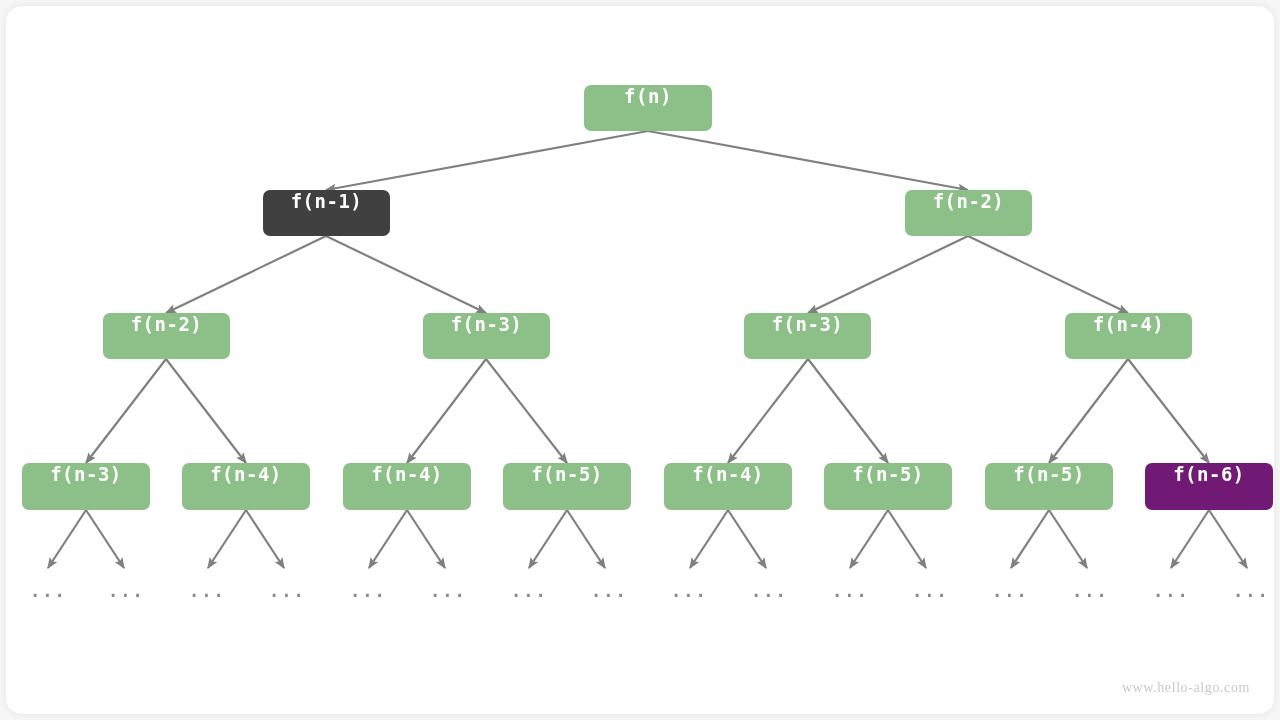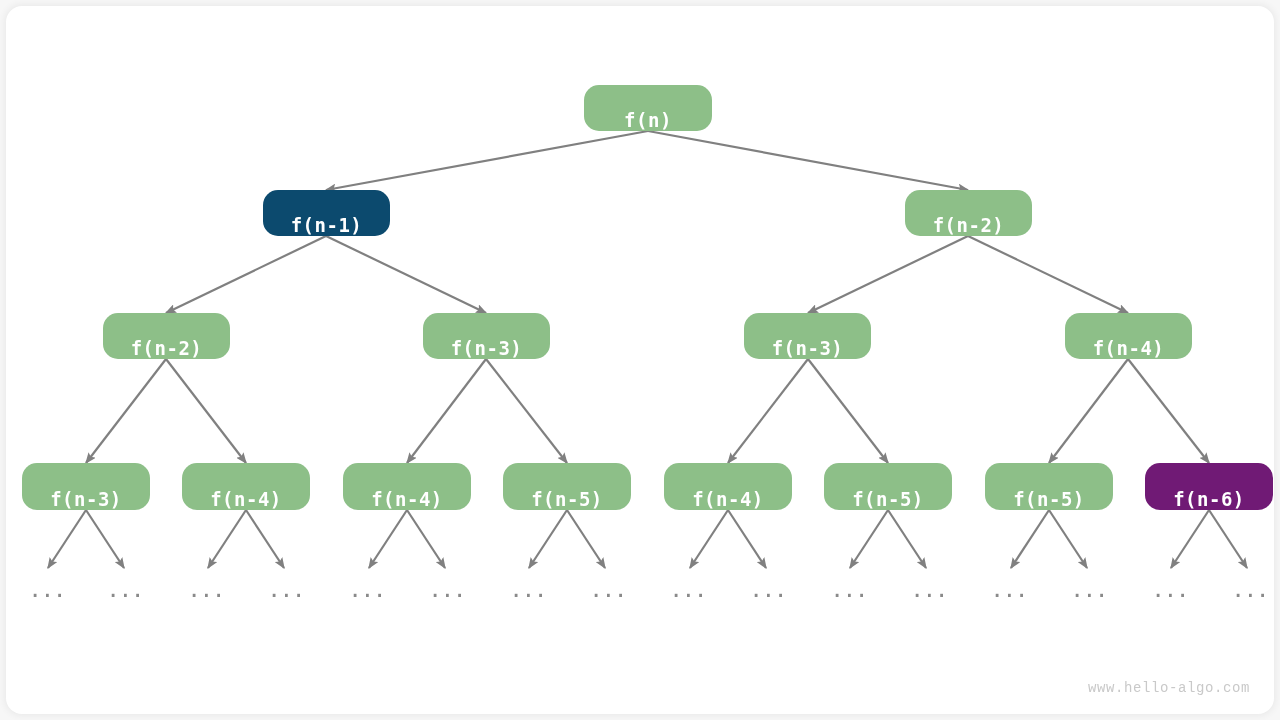--- a/index.html
+++ b/index.html
@@ -36,24 +36,24 @@
     left: 0;
     top: 0;
     width: 1280px;
     height: 720px;
     pointer-events: none;
   }
   .node {
     position: absolute;
     box-sizing: border-box;
     background: #8dbf88;
-    border-radius: 15px;
+    border-radius: 7px;
     color: #ffffff;
     display: flex;
-    align-items: flex-end;
+    align-items: flex-start;
     justify-content: center;
     font-family: "DejaVu Sans Mono", monospace;
     font-size: 19px;
     font-weight: bold;
     letter-spacing: 0.5px;
     white-space: nowrap;
     user-select: none;
   }
   .ellipsis {
     position: absolute;
@@ -64,21 +64,21 @@
     letter-spacing: 2px;
     line-height: 1;
     white-space: nowrap;
     user-select: none;
   }
   #watermark {
     position: absolute;
     right: 24px;
     bottom: 18px;
     color: #c9c9c9;
-    font-family: Liberation Mono, monospace;
+    font-family: Liberation Serif, serif;
     font-size: 14px;
     letter-spacing: 0.6px;
     white-space: nowrap;
     user-select: none;
   }
 </style>
 </head>
 <body>
 
 <div id="canvas">
@@ -121,21 +121,21 @@
           <line x1="1043" y1="504" x2="1081" y2="562" stroke="#808080" stroke-width="2.2" stroke-linecap="butt" marker-end="url(#arrowhead)"></line>
           <line x1="1203" y1="504" x2="1165" y2="562" stroke="#808080" stroke-width="2.2" stroke-linecap="butt" marker-end="url(#arrowhead)"></line>
           <line x1="1203" y1="504" x2="1241" y2="562" stroke="#808080" stroke-width="2.2" stroke-linecap="butt" marker-end="url(#arrowhead)"></line>
         </g>
     </svg>
 
     <div id="node-layer">
         <div class="node" style="left: 578px; top: 79px; width: 128px; height: 46px; background: rgb(141, 191, 136); color: rgb(255, 255, 255);">
           <span>f(n)</span>
         </div>
-        <div class="node" style="left: 257px; top: 184px; width: 127px; height: 46px; background: #0c4a6e; color: rgb(255, 255, 255);">
+        <div class="node" style="left: 257px; top: 184px; width: 127px; height: 46px; background: #404040; color: rgb(255, 255, 255);">
           <span>f(n-1)</span>
         </div>
         <div class="node" style="left: 899px; top: 184px; width: 127px; height: 46px; background: rgb(141, 191, 136); color: rgb(255, 255, 255);">
           <span>f(n-2)</span>
         </div>
         <div class="node" style="left: 97px; top: 307px; width: 127px; height: 46px; background: rgb(141, 191, 136); color: rgb(255, 255, 255);">
           <span>f(n-2)</span>
         </div>
         <div class="node" style="left: 417px; top: 307px; width: 127px; height: 46px; background: rgb(141, 191, 136); color: rgb(255, 255, 255);">
           <span>f(n-3)</span>

